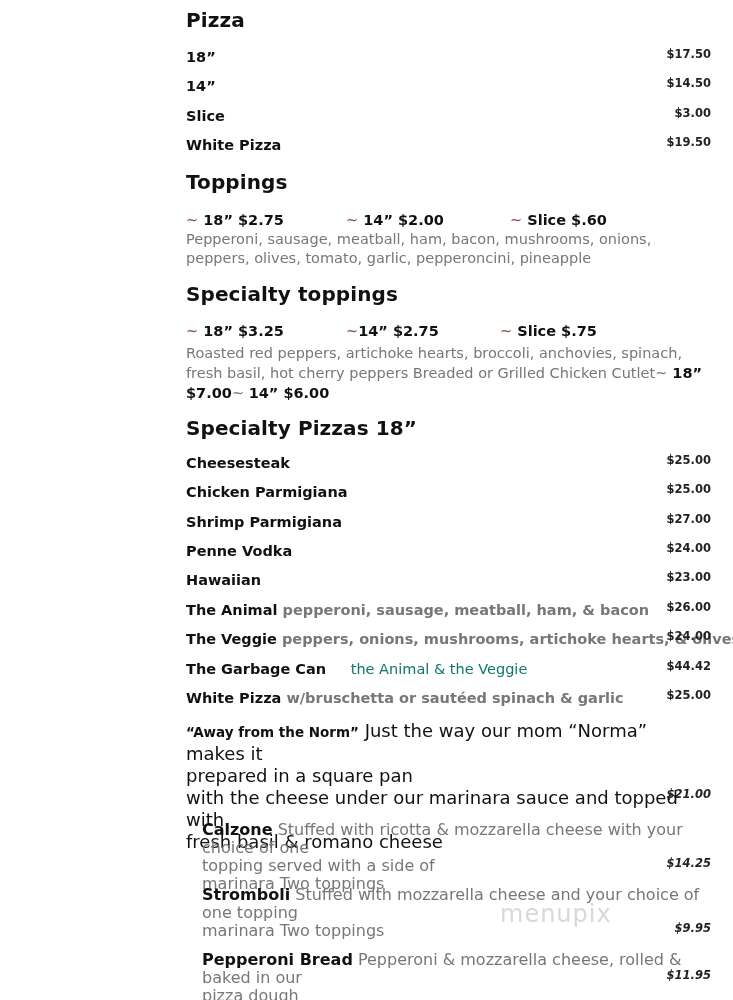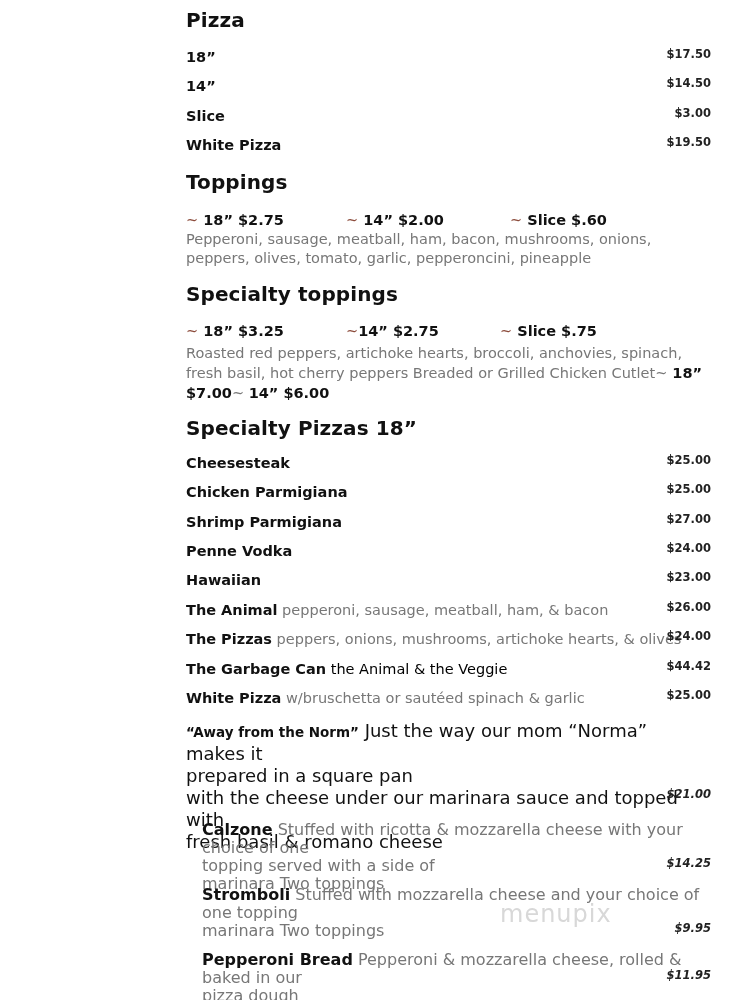--- a/index.html
+++ b/index.html
@@ -2,22 +2,22 @@
 <html><head>
 <meta charset="utf-8">
 <style>
   html, body { margin: 0; padding: 0; background: #ffffff; }
   body { width: 733px; height: 1000px; position: relative; overflow: hidden;
          font-family: "DejaVu Sans", sans-serif; color: #111; }
   .page { position: absolute; left: 186px; top: 0; width: 525px; }
   .h { position: absolute; left: 0; font-size: 20px; font-weight: bold; color: #111; letter-spacing: 0.1px; }
   .row { position: absolute; left: 0; width: 525px; height: 22px; text-align: right; }
   .name { position: absolute; left: 0; top: 0; font-size: 14.5px; font-weight: bold; color: #111; white-space: nowrap; }
-  .desc { font-weight: normal; color: #777; }
-  .desc-dark { font-weight: normal; color: #000000; }
+  .desc { font-weight: bold; color: #777; }
+  .desc-dark { font-weight: normal; color: #0f766e; margin-left: 20px; }
   .price { position: absolute; right: 0; top: -2px; font-size: 11.5px; font-weight: bold; color: #222; }
   .tiers { position: absolute; left: 0; width: 525px; height: 20px; font-size: 14.5px; font-weight: bold; color: #111; }
   .tier { position: absolute; top: 0; white-space: nowrap; }
   .tilde { color: #8b4a3a; font-weight: normal; }
   .para { position: absolute; left: 0; width: 525px; font-size: 14.5px; color: #777; line-height: 19px; }
   .para b { color: #111; }
   .norma { position: absolute; left: 0; width: 525px; font-size: 18px; color: #111; line-height: 22px; }
   .norma .lead { font-size: 13.5px; font-weight: bold; margin-top: 21px; }
   .block { position: absolute; left: 16px; width: 470px; font-size: 16px; color: #777; line-height: 18px; }
   .block b { color: #111; }
@@ -83,21 +83,21 @@
   </div>
   <div class="row" style="top:572px">
     <span class="name"><span>Hawaiian</span></span>
     <span class="price">$23.00</span>
   </div>
   <div class="row" style="top:602px">
     <span class="name"><span>The Animal</span><span class="desc"> pepperoni, sausage, meatball, ham, &amp; bacon</span></span>
     <span class="price">$26.00</span>
   </div>
   <div class="row" style="top:631px">
-    <span class="name"><span>The Pizzas</span><span class="desc"> peppers, onions, mushrooms, artichoke hearts, &amp; olives</span></span>
+    <span class="name"><span>The Veggie</span><span class="desc"> peppers, onions, mushrooms, artichoke hearts, &amp; olives</span></span>
     <span class="price">$24.00</span>
   </div>
   <div class="row" style="top:661px">
     <span class="name"><span>The Garbage Can</span><span class="desc-dark"> the Animal &amp; the Veggie</span></span>
     <span class="price">$44.42</span>
   </div>
   <div class="row" style="top:690px">
     <span class="name"><span>White Pizza</span><span class="desc"> w/bruschetta or sautéed spinach &amp; garlic</span></span>
     <span class="price">$25.00</span>
   </div>

